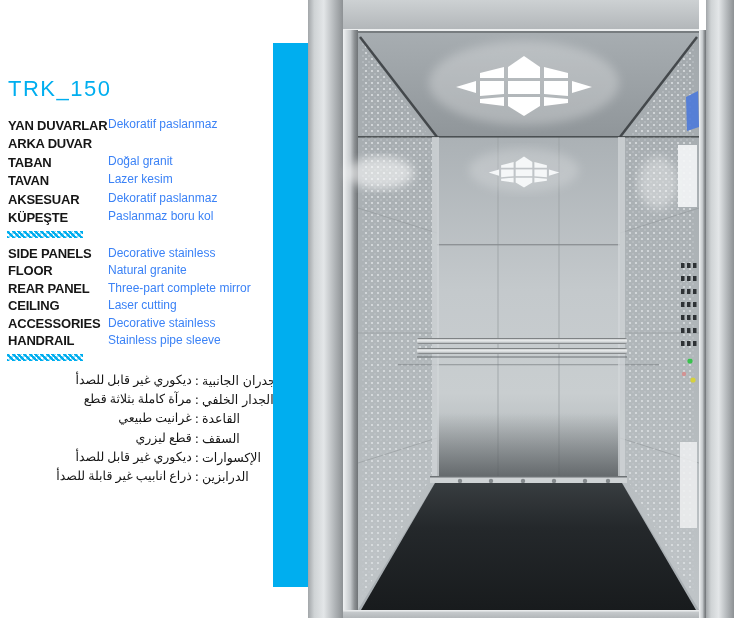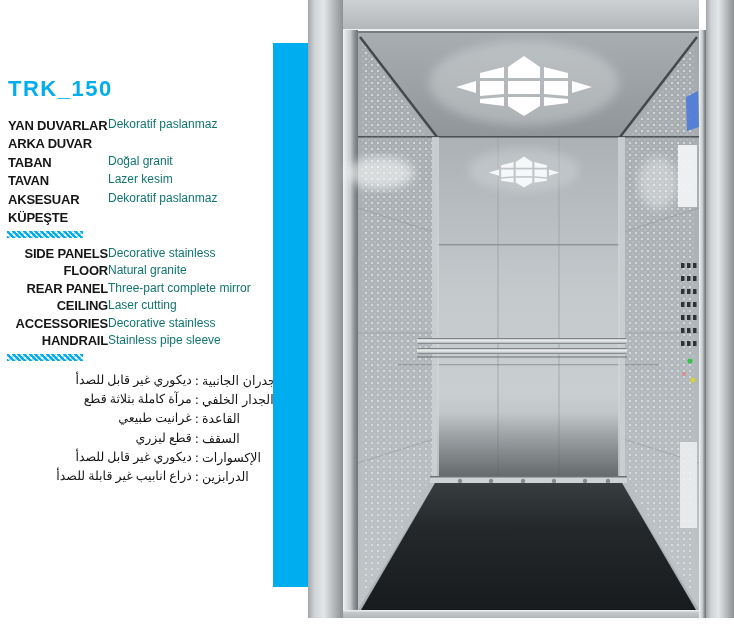--- a/index.html
+++ b/index.html
@@ -1,29 +1,29 @@
 <!DOCTYPE html>
 <html><head>
 <meta charset="utf-8">
 <style>
   html,body{margin:0;padding:0;background:#ffffff;}
   .page{position:relative;width:734px;height:624px;background:#ffffff;overflow:hidden;
         font-family:"Liberation Sans","DejaVu Sans",sans-serif;color:#1a1a1a;}
 
-  .page-title{position:absolute;left:8px;top:76px;margin:0;font-size:22px;font-weight:bold;
+  .page-title{position:absolute;left:8px;top:76px;margin:0;font-size:22px;font-weight:normal;
         letter-spacing:1.5px;color:#00AEEF;}
 
   .spec-block{position:absolute;left:8px;width:290px;}
   #specs-tr{top:116px;}
   #specs-en{top:245px;}
   .spec-row{display:flex;line-height:17.4px;}
-  #specs-en .spec-row{line-height:16.4px;text-align:right;}
+  #specs-en .spec-row{line-height:16.4px;}
   .spec-label{width:100px;flex:0 0 100px;font-weight:bold;font-size:13px;letter-spacing:-0.2px;
         color:#161616;padding-top:1px;}
-  .spec-value{font-size:12px;color:#0f766e;}
+  .spec-value{font-size:12px;color:#3b82f6;}
 
   .hatch{position:absolute;left:7px;width:76px;height:7px;
         background:
           repeating-linear-gradient(45deg,#00AEEF 0 2px,rgba(255,255,255,0) 2px 4px),
           repeating-linear-gradient(-45deg,#9adcf5 0 2px,rgba(255,255,255,0) 2px 4px);}
   #hatch1{top:231px;}
   #hatch2{top:354px;}
 
   #specs-ar{position:absolute;left:8px;top:371px;width:286px;direction:rtl;
         font-family:"DejaVu Sans",sans-serif;}
@@ -59,20 +59,21 @@
     <div class="spec-row">
         <span class="spec-label">TAVAN</span>
         <span class="spec-value">Lazer kesim</span>
       </div>
     <div class="spec-row">
         <span class="spec-label">AKSESUAR</span>
         <span class="spec-value">Dekoratif paslanmaz</span>
       </div>
     <div class="spec-row">
         <span class="spec-label">KÜPEŞTE</span>
+        <span class="spec-value">Paslanmaz boru kol</span>
       </div>
   </section>
 
   <div class="hatch" id="hatch1"></div>
 
   <section class="spec-block" id="specs-en">
     <div class="spec-row">
         <span class="spec-label">SIDE PANELS</span>
         <span class="spec-value">Decorative stainless</span>
       </div>

